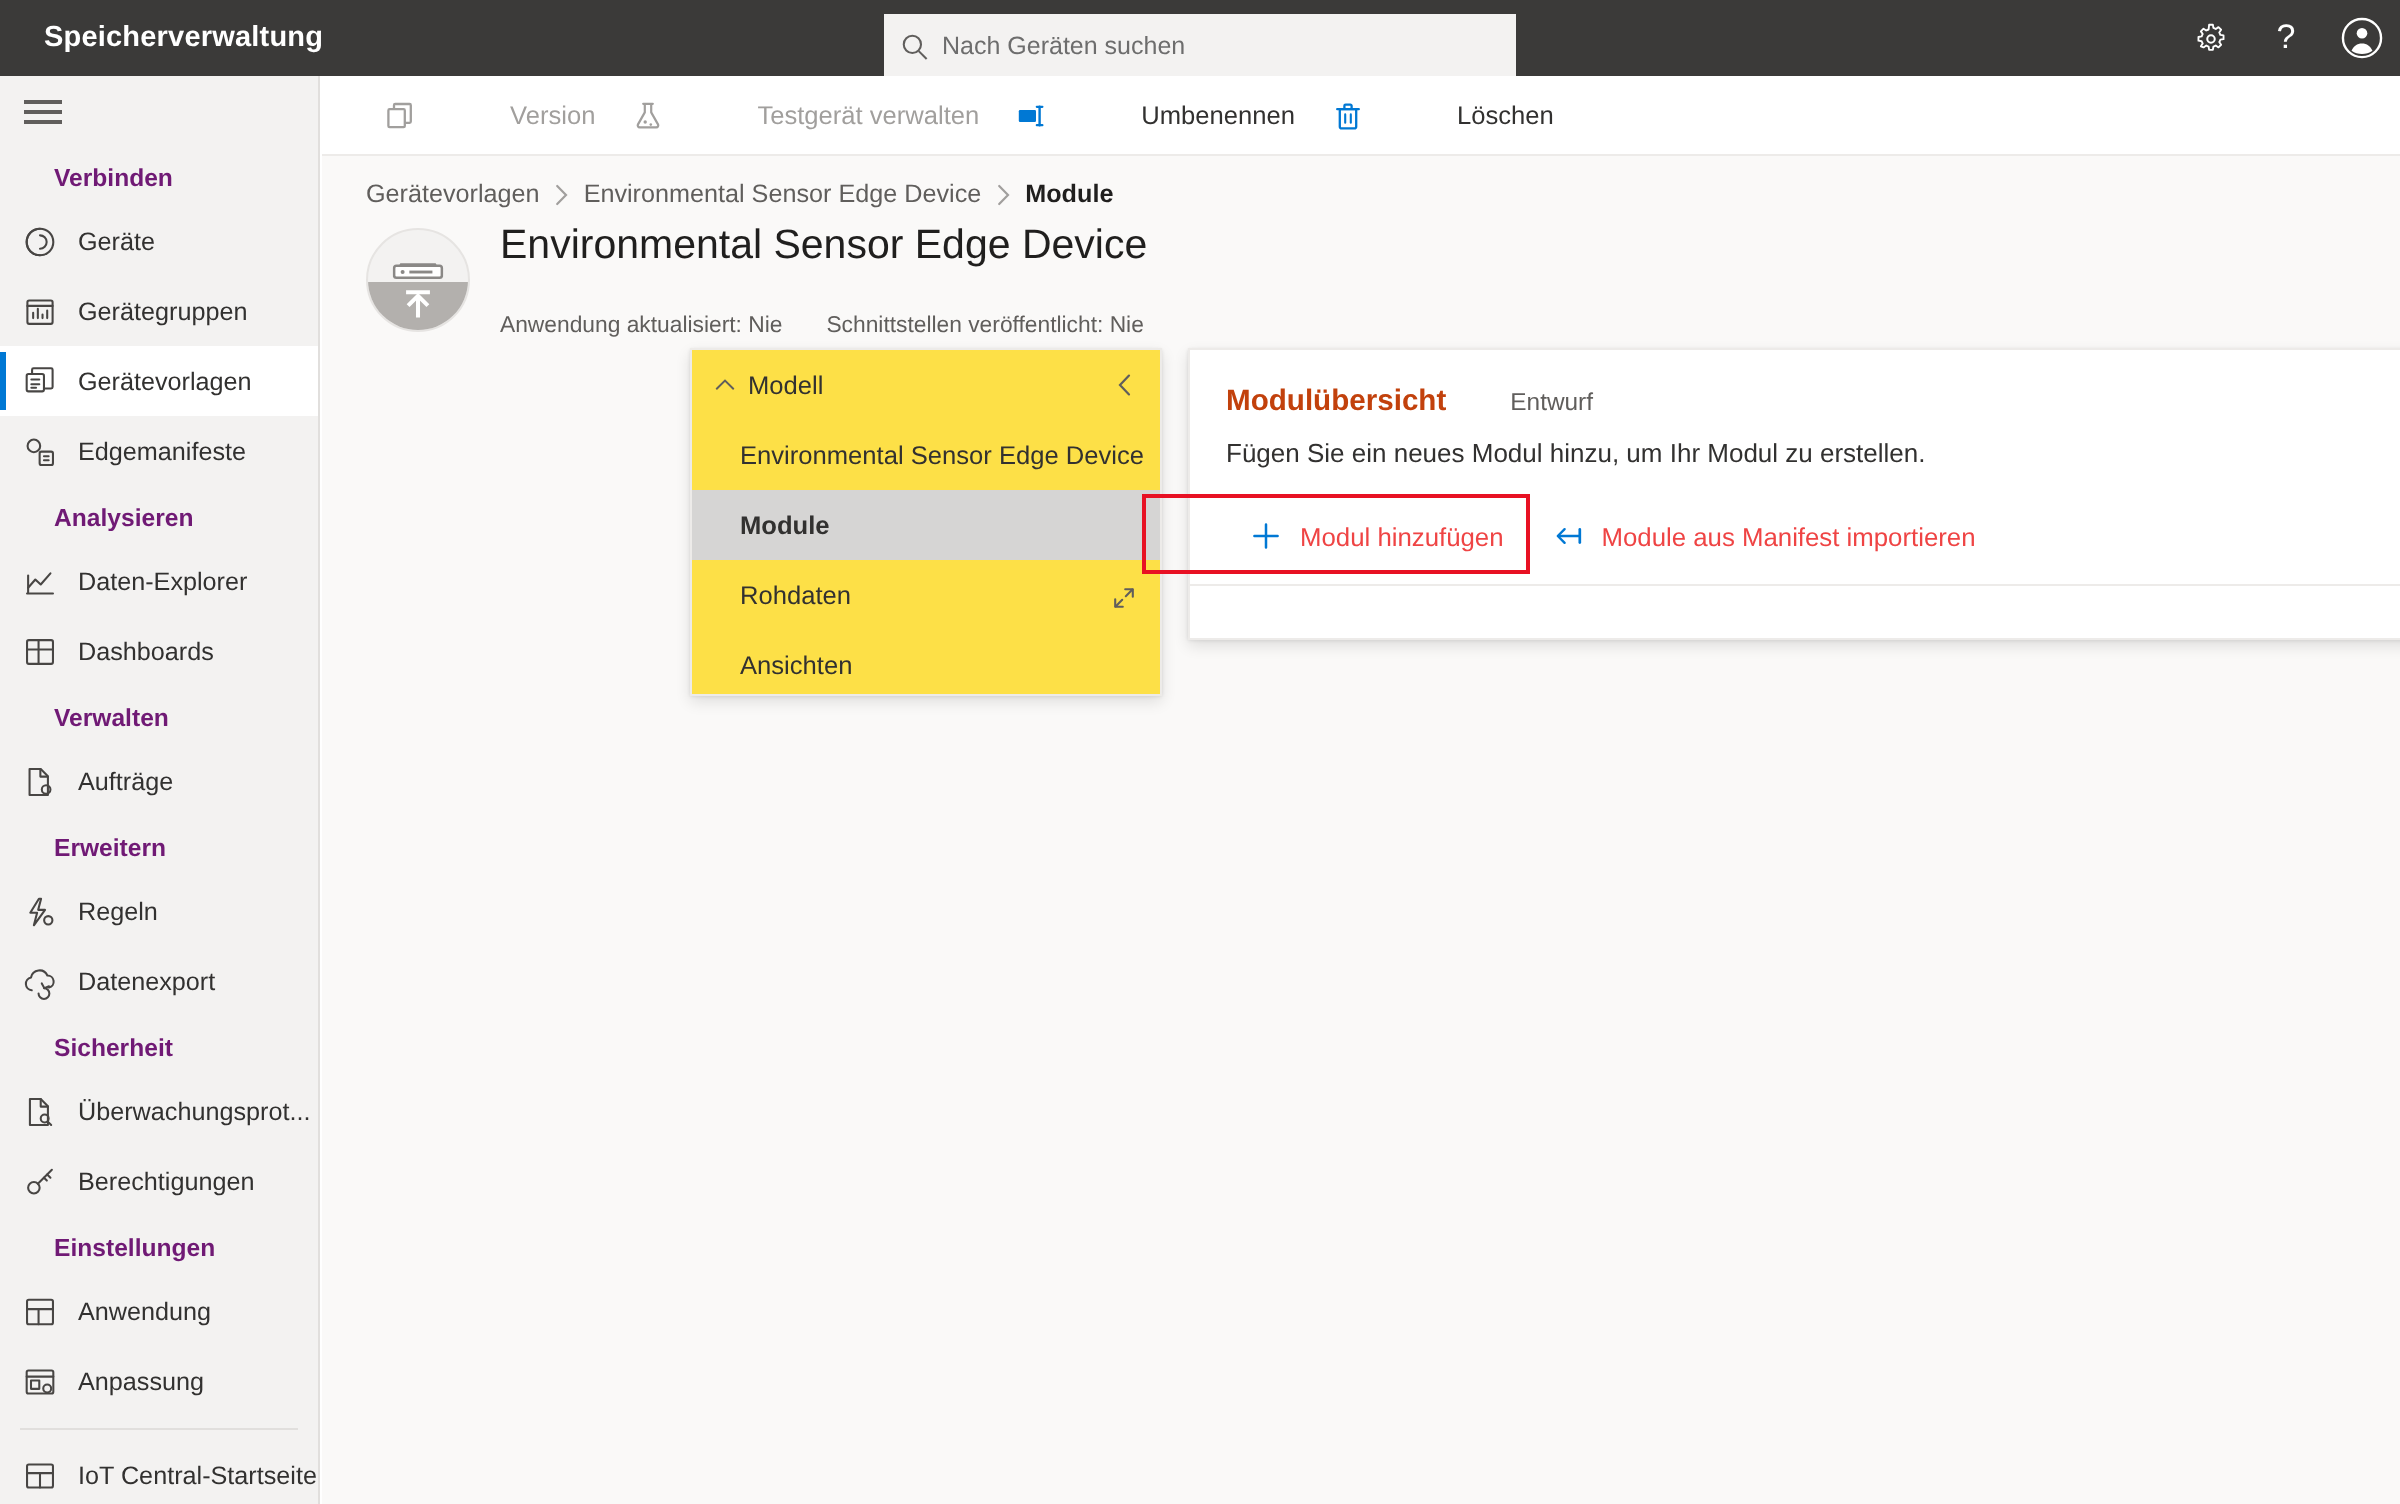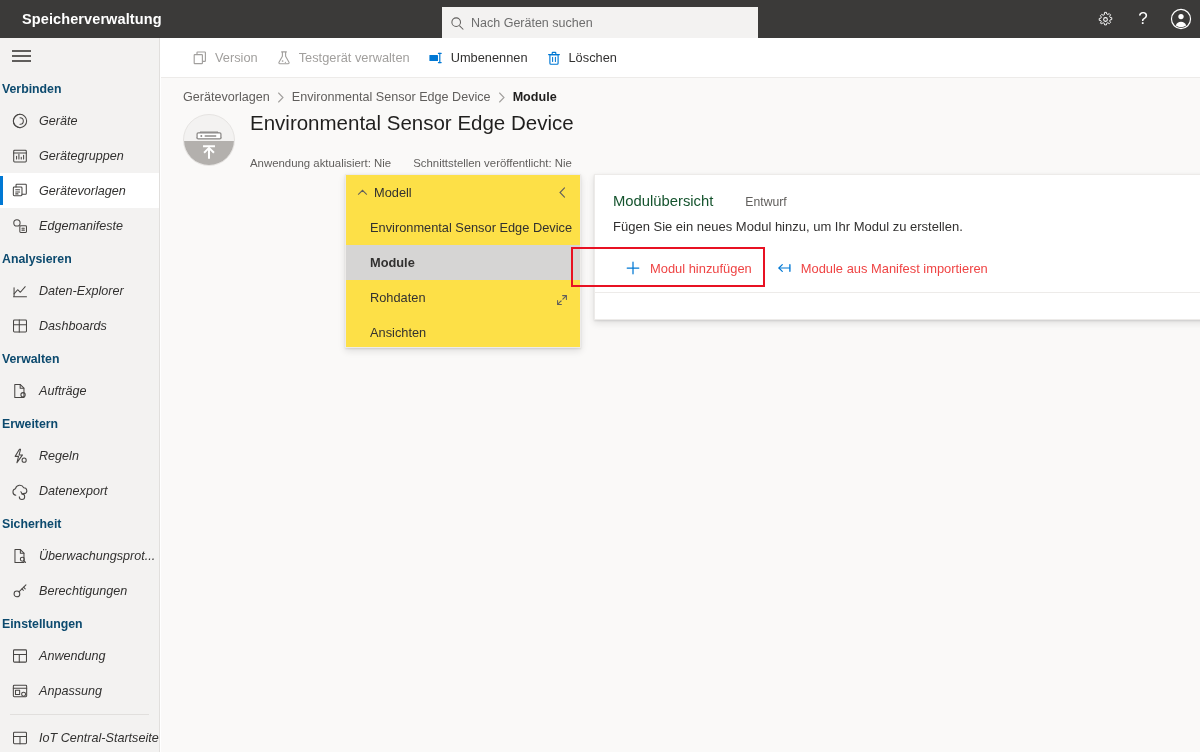--- a/index.html
+++ b/index.html
@@ -62,32 +62,31 @@
     display: flex; align-items: center;
     padding-left: 12px;
     cursor: pointer;
   }
   #hamburger .bars { width: 19px; }
   #hamburger .bars i {
     display: block; height: 2px; background: #605e5c;
     margin: 3px 0; border-radius: 0;
   }
   .nav-group-title {
-    font-size: 12.3px; font-weight: bold; color: #0c4a6e;
-    padding: 9px 0 7px 2px;
+    font-size: 12.3px; font-weight: bold; color: #701a75;
+    padding: 9px 0 7px 27px;
     white-space: nowrap;
   }
   .nav-item {
     height: 35px;
     display: flex; align-items: center;
     padding-left: 11px;
     cursor: pointer;
     position: relative;
     white-space: nowrap;
-    font-style: italic;
   }
   .nav-item .nav-ico {
     width: 18px; height: 18px; flex: 0 0 18px;
     margin-right: 10px;
     display: flex; align-items: center; justify-content: center;
   }
   .nav-item .nav-label { font-size: 12.6px; color: #323130; }
   .nav-item.selected {
     background: #ffffff;
   }
@@ -107,20 +106,21 @@
     border-bottom: 1px solid #edebe9;
     display: flex; align-items: center;
     padding-left: 22px;
   }
   .cmd-btn {
     height: 40px;
     display: flex; align-items: center;
     padding: 0 9px;
     cursor: pointer;
     white-space: nowrap;
+    gap: 40px;
   }
   .cmd-btn .cmd-ico {
     width: 16px; height: 16px; flex: 0 0 16px;
     margin-right: 7px;
     display: flex; align-items: center; justify-content: center;
   }
   .cmd-btn .cmd-label { font-size: 12.8px; color: #323130; }
   .cmd-btn.disabled { cursor: default; }
   .cmd-btn.disabled .cmd-label { color: #a19f9d; }
 
@@ -214,21 +214,21 @@
     width: 741px; height: 146px;
     background: #ffffff;
     border: 1px solid #edebe9;
     box-shadow: 0 .6px 1.8px rgba(0,0,0,.10), 0 3.2px 7.2px rgba(0,0,0,.11);
   }
   #card-head {
     position: absolute; left: 18px; top: 18px;
     display: flex; align-items: baseline;
     white-space: nowrap;
   }
-  #card-title { font-size: 14.8px; font-weight: normal; color: #14532d; }
+  #card-title { font-size: 14.8px; font-weight: bold; color: #c2410c; }
   #card-state { font-size: 12.2px; color: #605e5c; margin-left: 32px; }
   #card-desc {
     position: absolute; left: 18px; top: 44px;
     font-size: 13px; color: #323130; white-space: nowrap;
   }
   #card-actions {
     position: absolute; left: 18px; top: 75px;
     display: flex; align-items: center;
   }
   .card-btn {

